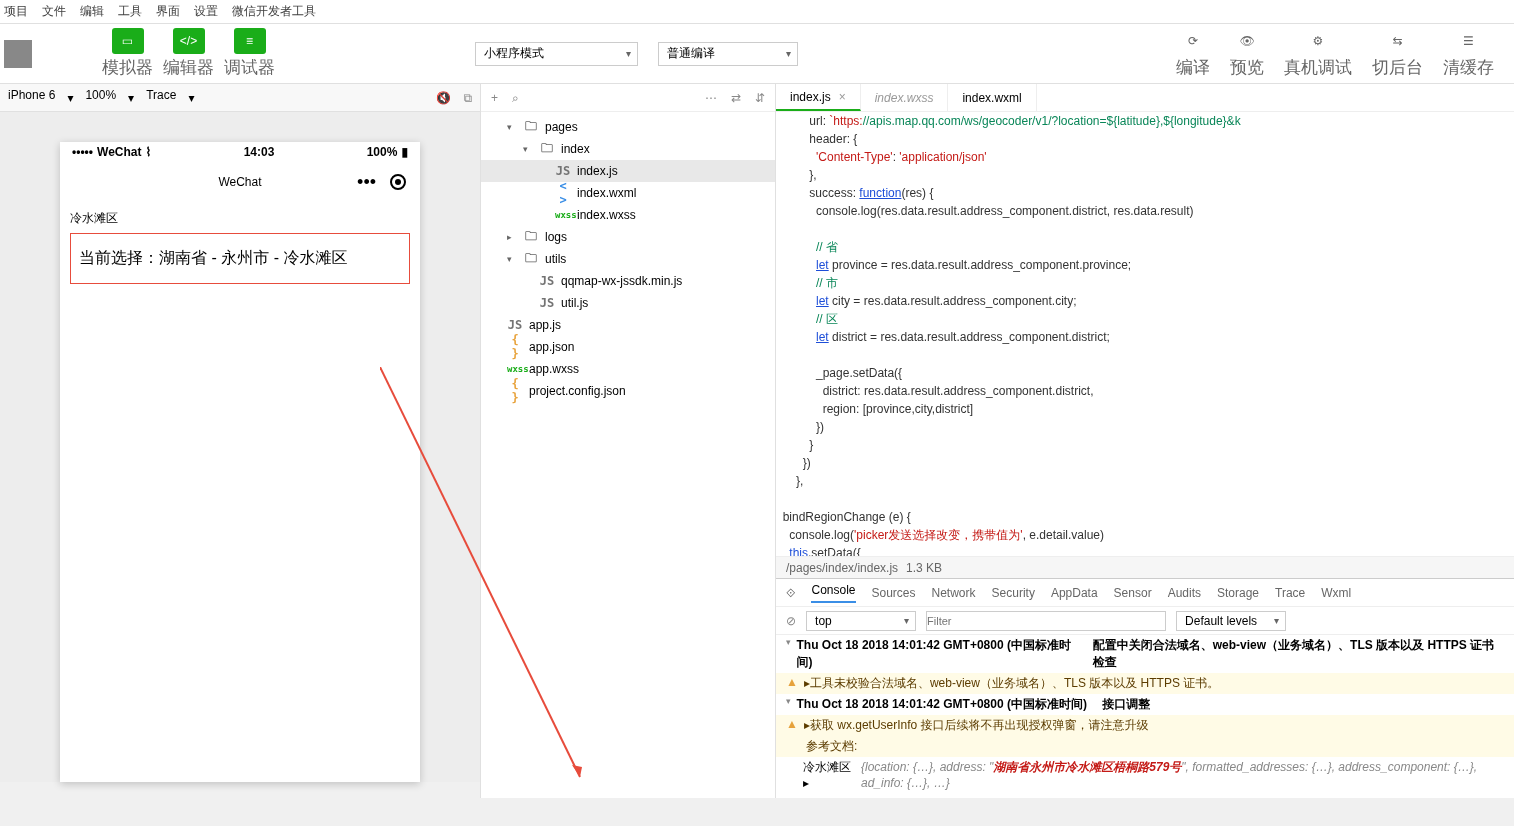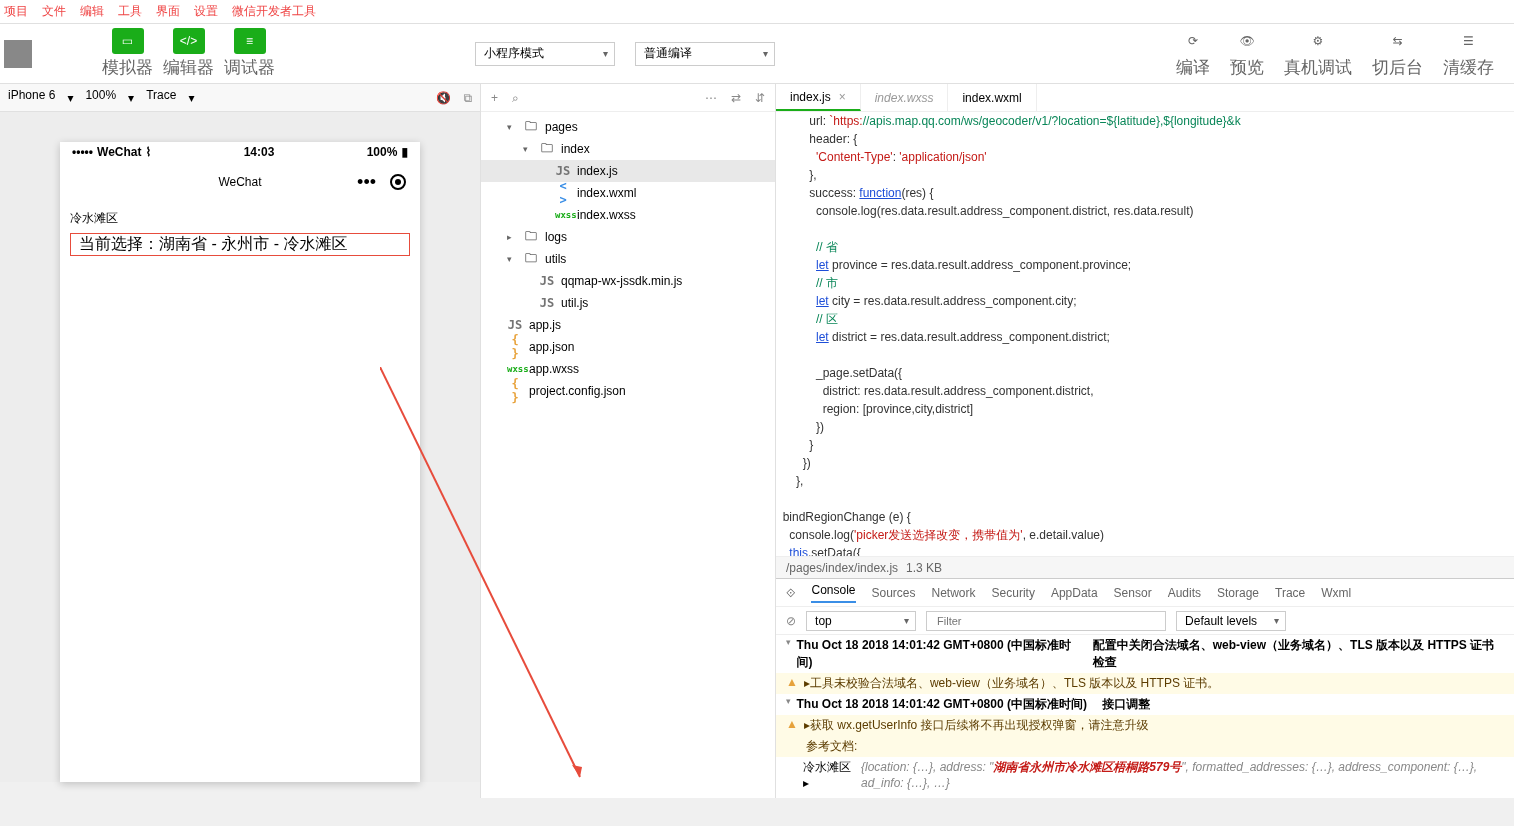--- a/index.html
+++ b/index.html
@@ -1,18 +1,18 @@
 <!DOCTYPE html>
 <html><head>
 <meta charset="utf-8">
 <style>
 * { margin:0; padding:0; box-sizing:border-box; font-family:"Microsoft YaHei",Arial,sans-serif; font-size:12px; }
 body { width:1514px; height:826px; background:#f0f0f0; overflow:hidden; position:relative; }
 .menubar { height:24px; background:#fff; display:flex; align-items:center; padding:0 4px; gap:14px; border-bottom:1px solid #e0e0e0; }
-.menubar span { color:#ef4444; cursor:pointer; }
+.menubar span { color:#404040; cursor:pointer; }
 .toolbar { height:60px; background:#fff; display:flex; align-items:center; border-bottom:1px solid #e0e0e0; }
 .avatar { width:28px; height:28px; background:#888; margin:0 10px 0 4px; display:inline-block; vertical-align:middle; }
 .toolbar-left { display:flex; gap:10px; margin-left:60px; }
 .tool-btn { display:flex; flex-direction:column; align-items:center; gap:2px; cursor:pointer; }
 .tool-btn .ic { width:32px; height:26px; background:#1aad19; border-radius:3px; display:flex; align-items:center; justify-content:center; color:#fff; }
 .tool-btn .lbl { font-size:17px; color:#666; }
 .dropdown { height:24px; border:1px solid #ccc; background:#fff; padding:0 20px 0 8px; display:flex; align-items:center; position:relative; cursor:pointer; font-size:12px; }
 .dropdown::after { content:"▾"; position:absolute; right:6px; color:#666; font-size:10px; }
 .toolbar-center { margin-left:200px; display:flex; gap:20px; align-items:center; }
 .toolbar-right { margin-left:auto; display:flex; gap:20px; padding-right:20px; }
@@ -21,21 +21,21 @@
 .main { display:flex; height:714px; }
 .sim-panel { width:480px; background:#ededed; display:flex; justify-content:center; padding-top:30px; position:relative; }
 .phone { width:360px; height:640px; background:#fff; box-shadow:0 2px 8px rgba(0,0,0,.2); }
 .statusbar { height:20px; display:flex; align-items:center; justify-content:space-between; padding:0 12px; font-size:11px; font-weight:bold; }
 .statusbar .l,.statusbar .r { display:flex; align-items:center; gap:4px; }
 .navbar { height:40px; display:flex; align-items:center; justify-content:center; position:relative; font-size:15px; }
 .navbar .dots { position:absolute; right:44px; font-size:18px; }
 .navbar .circ { position:absolute; right:14px; width:16px; height:16px; border:2px solid #000; border-radius:50%; display:flex; align-items:center; justify-content:center; }
 .navbar .circ::after { content:""; width:6px; height:6px; background:#000; border-radius:50%; }
 .phone-body { padding:8px 10px; font-size:16px; }
-.region-box { border:1px solid #e74c3c; padding:0 8px; margin-top:6px; font-size:16px; }
+.region-box { border:1px solid #e74c3c; padding:14px 8px; margin-top:6px; font-size:16px; }
 .mid { width:296px; background:#fff; border-left:1px solid #e0e0e0; border-right:1px solid #e0e0e0; display:flex; flex-direction:column; }
 .mid-top { height:28px; display:flex; align-items:center; justify-content:space-between; padding:0 10px; border-bottom:1px solid #eee; color:#888; }
 .mid-top .icons { display:flex; gap:14px; }
 .tree { flex:1; overflow:auto; padding:4px 0; font-size:13px; }
 .tree-item { display:flex; align-items:center; gap:6px; padding:3px 0 3px 10px; cursor:pointer; height:22px; }
 .tree-item.sel { background:#e8e8e8; }
 .tree-item .arr { width:10px; color:#666; font-size:9px; }
 .tree-item .ic { width:16px; text-align:center; font-family:monospace; font-weight:bold; }
 .ic-folder::before { content:"🗀"; color:#666; }
 .ic-js { color:#737373; }
@@ -51,21 +51,21 @@
 .code-area { flex:1; display:flex; overflow:hidden; font-family:Consolas,monospace; font-size:13px; min-height:0; }
 .gutter { width:46px; text-align:right; color:#aaa; padding-right:10px; line-height:18px; background:#fafafa; }
 .code { flex:1; line-height:18px; white-space:pre; color:#333; overflow:auto; }
 .kw { color:#1d4ed8;text-decoration:underline; } .str { color:#c41a16; } .com { color:#098658; }
 .pathbar { height:22px; background:#f6f6f6; border-top:1px solid #eee; display:flex; align-items:center; padding:0 10px; gap:8px; color:#666; font-size:11px; }
 .devtools { border-top:1px solid #ccc; background:#fff; display:flex; flex-direction:column; }
 .dt-tabs { height:28px; display:flex; align-items:center; gap:16px; padding:0 10px; border-bottom:1px solid #eee; color:#666; }
 .dt-tabs .t { cursor:pointer; }
 .dt-tabs .t.active { color:#000; border-bottom:2px solid #3a8ee6; padding-bottom:4px; }
 .dt-filter { height:28px; display:flex; align-items:center; gap:10px; padding:0 10px; border-bottom:1px solid #eee; }
-.dt-filter input { height:20px; border:1px solid #ccc; padding:0 10px; font-size:11px; }
+.dt-filter input { height:20px; border:1px solid #ccc; padding:0 0; font-size:11px; }
 .dt-log { flex:1; overflow:auto; font-family:Consolas,monospace; font-size:11px; }
 .log-line { padding:2px 10px; display:flex; gap:6px; align-items:flex-start; }
 .log-line.warn { background:#fffbe6; color:#5c3c00; }
 .log-line .arr { color:#888; font-size:9px; }
 .log-line .warn-ic { color:#e6a23c; }
 .log-line a { color:#5c3c00; text-decoration:underline; }
 .log-obj { color:#888; font-style:italic; }
 .log-obj .addr { color:#c41a16;font-weight:bold; }
 .red-arrow { position:absolute; top:255px; left:380px; width:400px; height:450px; pointer-events:none; z-index:100; }
 </style>
@@ -92,21 +92,21 @@
     <div class="tool-btn">
         <div class="ic">&lt;/&gt;</div>
         <div class="lbl">编辑器</div>
       </div>
     <div class="tool-btn">
         <div class="ic">≡</div>
         <div class="lbl">调试器</div>
       </div>
   </div>
   <div class="toolbar-center">
-    <div class="dropdown" style="width:140px">小程序模式</div>
+    <div class="dropdown" style="width:163px">小程序模式</div>
     <div class="dropdown" style="width:140px">普通编译</div>
   </div>
   <div class="toolbar-right">
     <div class="tool-btn">
         <div class="ic" style="background:none;color:#666">⟳</div>
         <div class="lbl">编译</div>
       </div>
     <div class="tool-btn">
         <div class="ic" style="background:none;color:#666">👁</div>
         <div class="lbl">预览</div>

